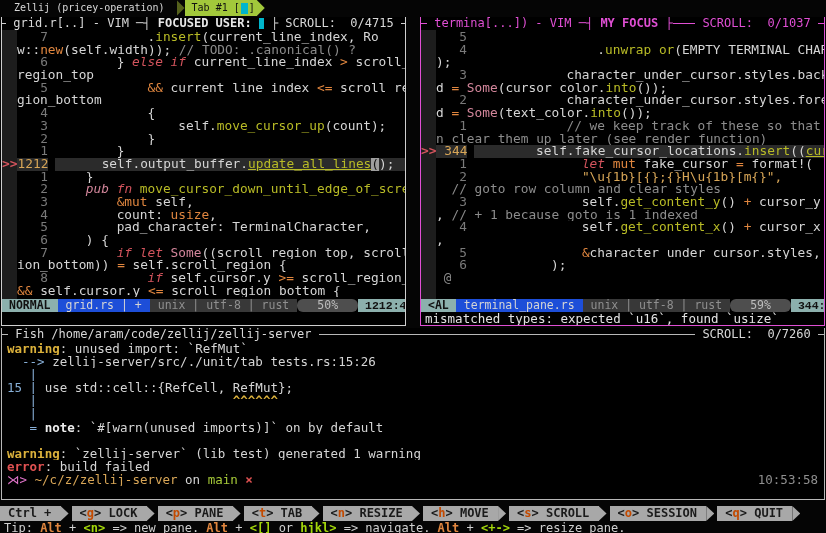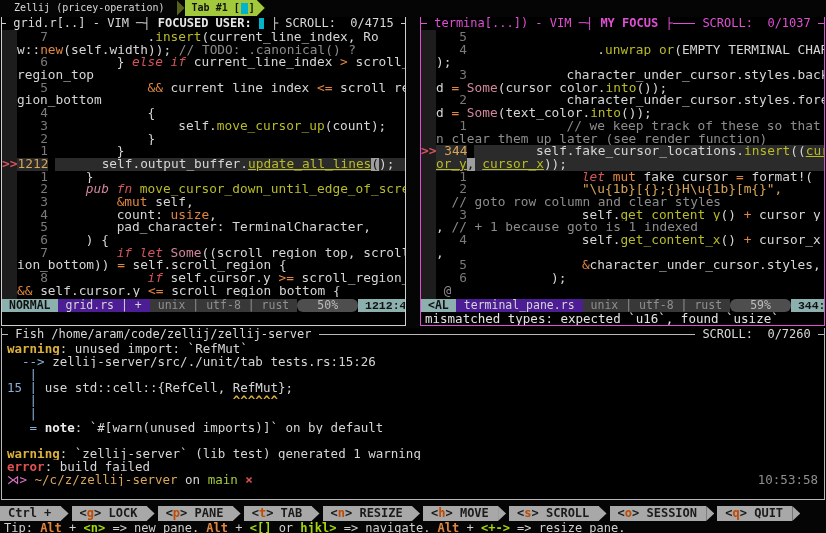--- a/index.html
+++ b/index.html
@@ -3,21 +3,21 @@
 <meta charset="utf-8">
 <style>
   * { box-sizing: border-box; margin: 0; padding: 0; }
   html,body { width: 826px; height: 533px; background:#050505; overflow:hidden;
     font-family:"DejaVu Sans Mono","DejaVu Sans",monospace; }
   
   .topbar { height:16px; display:flex; align-items:stretch; font-size:10px; line-height:16px; white-space:pre; }
   .session { color:#d8d8d8; padding:0 6px 0 8px; }
   .tri { width:8px; align-self:stretch; }
   .tri.dk { background:#55611c; clip-path:polygon(0 0,100% 50%,0 100%); }
-  .tabseg { background:var(--green); color:#111; font-weight:bold; padding:0 2px 0 7px; display:flex; align-items:center; }
+  .tabseg { background:var(--green); color:#111; font-weight:normal; padding:0 2px 0 7px; display:flex; align-items:center; }
   .tabseg .cbl { display:inline-block; width:7px; height:11px; background:var(--cyan); margin:0 1px; }
   .tri.gr { background:var(--green); clip-path:polygon(0 0,100% 50%,0 100%); }
   
   .mainrow { display:flex; gap:14px; margin:1px 1px 0 1px; height:309px; }
   .pane { position:relative; display:flex; flex-direction:column; border:1px solid var(--bc); border-top:none; background:#000; overflow:hidden; }
   .pane.half { flex:1 1 0; }
   .ptitle { height:13px; display:flex; align-items:center; font-size:12px; line-height:13px; white-space:pre; color:var(--bc); }
   .ptitle .tt { color:#d8d8d8; }
   .ptitle.mag .tt, .ptitle.mag .tb { color:var(--bmag); }
   .ptitle .tb { font-weight:bold; color:#e8e8e8; }
@@ -50,21 +50,21 @@
   .s-err { color:#e05252; font-weight:bold; }
   .s-blue { color:#87afd7; }
   .s-mag { color:#df73c8; }
   .s-yel { color:#d8a657; }
   .s-grn { color:#a5c938; }
   .s-w { color:#d0d0d0; }
   .s-b { color:#ececec; font-weight:bold; }
   
   .sl { height:13px; display:flex; font-size:11.5px; line-height:13px; white-space:pre; }
   .sl .mode { background:var(--accent); color:#111; font-weight:bold; padding:0 7px; }
-  .sl .file { background:#4c1d95; color:#d5d5d5; padding:0 8px; }
+  .sl .file { background:#1d4ed8; color:#d5d5d5; padding:0 8px; }
   .sl .meta { background:#383838; color:#8f8f8f; padding:0 8px; flex:1 1 auto; }
   .sl .pct  { background:#4e4e4e; color:#bcbcbc; padding:0 20px;border-radius:6px; }
   .sl .pos  { background:var(--accent); color:#111; font-weight:bold; padding:0 7px;font-family:Liberation Mono, monospace; }
   .diag { height:13px; font-size:12.5px; line-height:13px; color:#e3e3e3; padding-left:4px; white-space:pre; }
   
   .bottomwrap { margin:2px 1px 0 1px; }
   .fishpane { height:172px; }
   
   .keybar { margin-top:6px; height:15px; display:flex; align-items:stretch; font-size:12px; line-height:15px; white-space:pre; }
   .kseg { background:#a8a8a8; color:#1a1a1a; font-weight:bold; padding:0 2px 0 8px; }
@@ -132,21 +132,20 @@
         <div class="row"><span class="sign"></span><span class="num">5</span></div>
         <div class="row"><span class="sign"></span><span class="num">4</span><span class="txt"><span class="s-d">                .</span><span class="s-fn">unwrap_or</span><span class="s-d">(EMPTY_TERMINAL_CHARACTER</span></span></div>
         <div class="row"><span class="sign"></span><span class="txt"><span class="s-d">);</span></span></div>
         <div class="row"><span class="sign"></span><span class="num">3</span><span class="txt"><span class="s-d">            character_under_cursor.styles.backgroun</span></span></div>
         <div class="row"><span class="sign"></span><span class="txt"><span class="s-d">d </span><span class="s-or">=</span><span class="s-d"> </span><span class="s-pk">Some</span><span class="s-d">(cursor_color.</span><span class="s-fn">into</span><span class="s-d">());</span></span></div>
         <div class="row"><span class="sign"></span><span class="num">2</span><span class="txt"><span class="s-d">            character_under_cursor.styles.foregroun</span></span></div>
         <div class="row"><span class="sign"></span><span class="txt"><span class="s-d">d </span><span class="s-or">=</span><span class="s-d"> </span><span class="s-pk">Some</span><span class="s-d">(text_color.</span><span class="s-fn">into</span><span class="s-d">());</span></span></div>
         <div class="row"><span class="sign"></span><span class="num">1</span><span class="txt"><span class="s-d">            </span><span class="s-cm">// we keep track of these so that we ca</span></span></div>
         <div class="row"><span class="sign"></span><span class="txt"><span class="s-cm">n clear them up later (see render function)</span></span></div>
         <div class="row hl"><span class="sign">&gt;&gt;</span><span class="num">344</span><span class="txt"><span class="s-d">        self.fake_cursor_locations.</span><span class="s-fn">insert</span><span class="s-d">((</span><span class="s-ul">curs</span></span></div>
-        <div class="row hl"><span class="sign"></span><span class="txt"><span class="s-ul">or_y</span><span class="s-cur">,</span><span class="s-d"> </span><span class="s-ul">cursor_x</span><span class="s-d">));</span></span></div>
         <div class="row"><span class="sign"></span><span class="num">1</span><span class="txt"><span class="s-d">              </span><span class="s-kw">let</span><span class="s-d"> </span><span class="s-or">mut</span><span class="s-d"> fake_cursor </span><span class="s-or">=</span><span class="s-d"> format!(</span></span></div>
         <div class="row"><span class="sign"></span><span class="num">2</span><span class="txt"><span class="s-d">              </span><span class="s-st">"\u{1b}[{};{}H\u{1b}[m{}",</span></span></div>
         <div class="row"><span class="sign"></span><span class="txt"><span class="s-d">  </span><span class="s-cm">// goto row column and clear styles</span></span></div>
         <div class="row"><span class="sign"></span><span class="num">3</span><span class="txt"><span class="s-d">              self.</span><span class="s-fn">get_content_y</span><span class="s-d">() </span><span class="s-or">+</span><span class="s-d"> cursor_y </span><span class="s-or">+</span></span></div>
         <div class="row"><span class="sign"></span><span class="txt"><span class="s-d">, </span><span class="s-cm">// + 1 because goto is 1 indexed</span></span></div>
         <div class="row"><span class="sign"></span><span class="num">4</span><span class="txt"><span class="s-d">              self.</span><span class="s-fn">get_content_x</span><span class="s-d">() </span><span class="s-or">+</span><span class="s-d"> cursor_x </span><span class="s-or">+</span></span></div>
         <div class="row"><span class="sign"></span><span class="txt"><span class="s-d">,</span></span></div>
         <div class="row"><span class="sign"></span><span class="num">5</span><span class="txt"><span class="s-d">              </span><span class="s-or">&amp;</span><span class="s-d">character_under_cursor.styles,</span></span></div>
         <div class="row"><span class="sign"></span><span class="num">6</span><span class="txt"><span class="s-d">          );</span></span></div>
         <div class="row"><span class="sign"></span><span class="txt"><span class="s-cm"> @</span></span></div>

